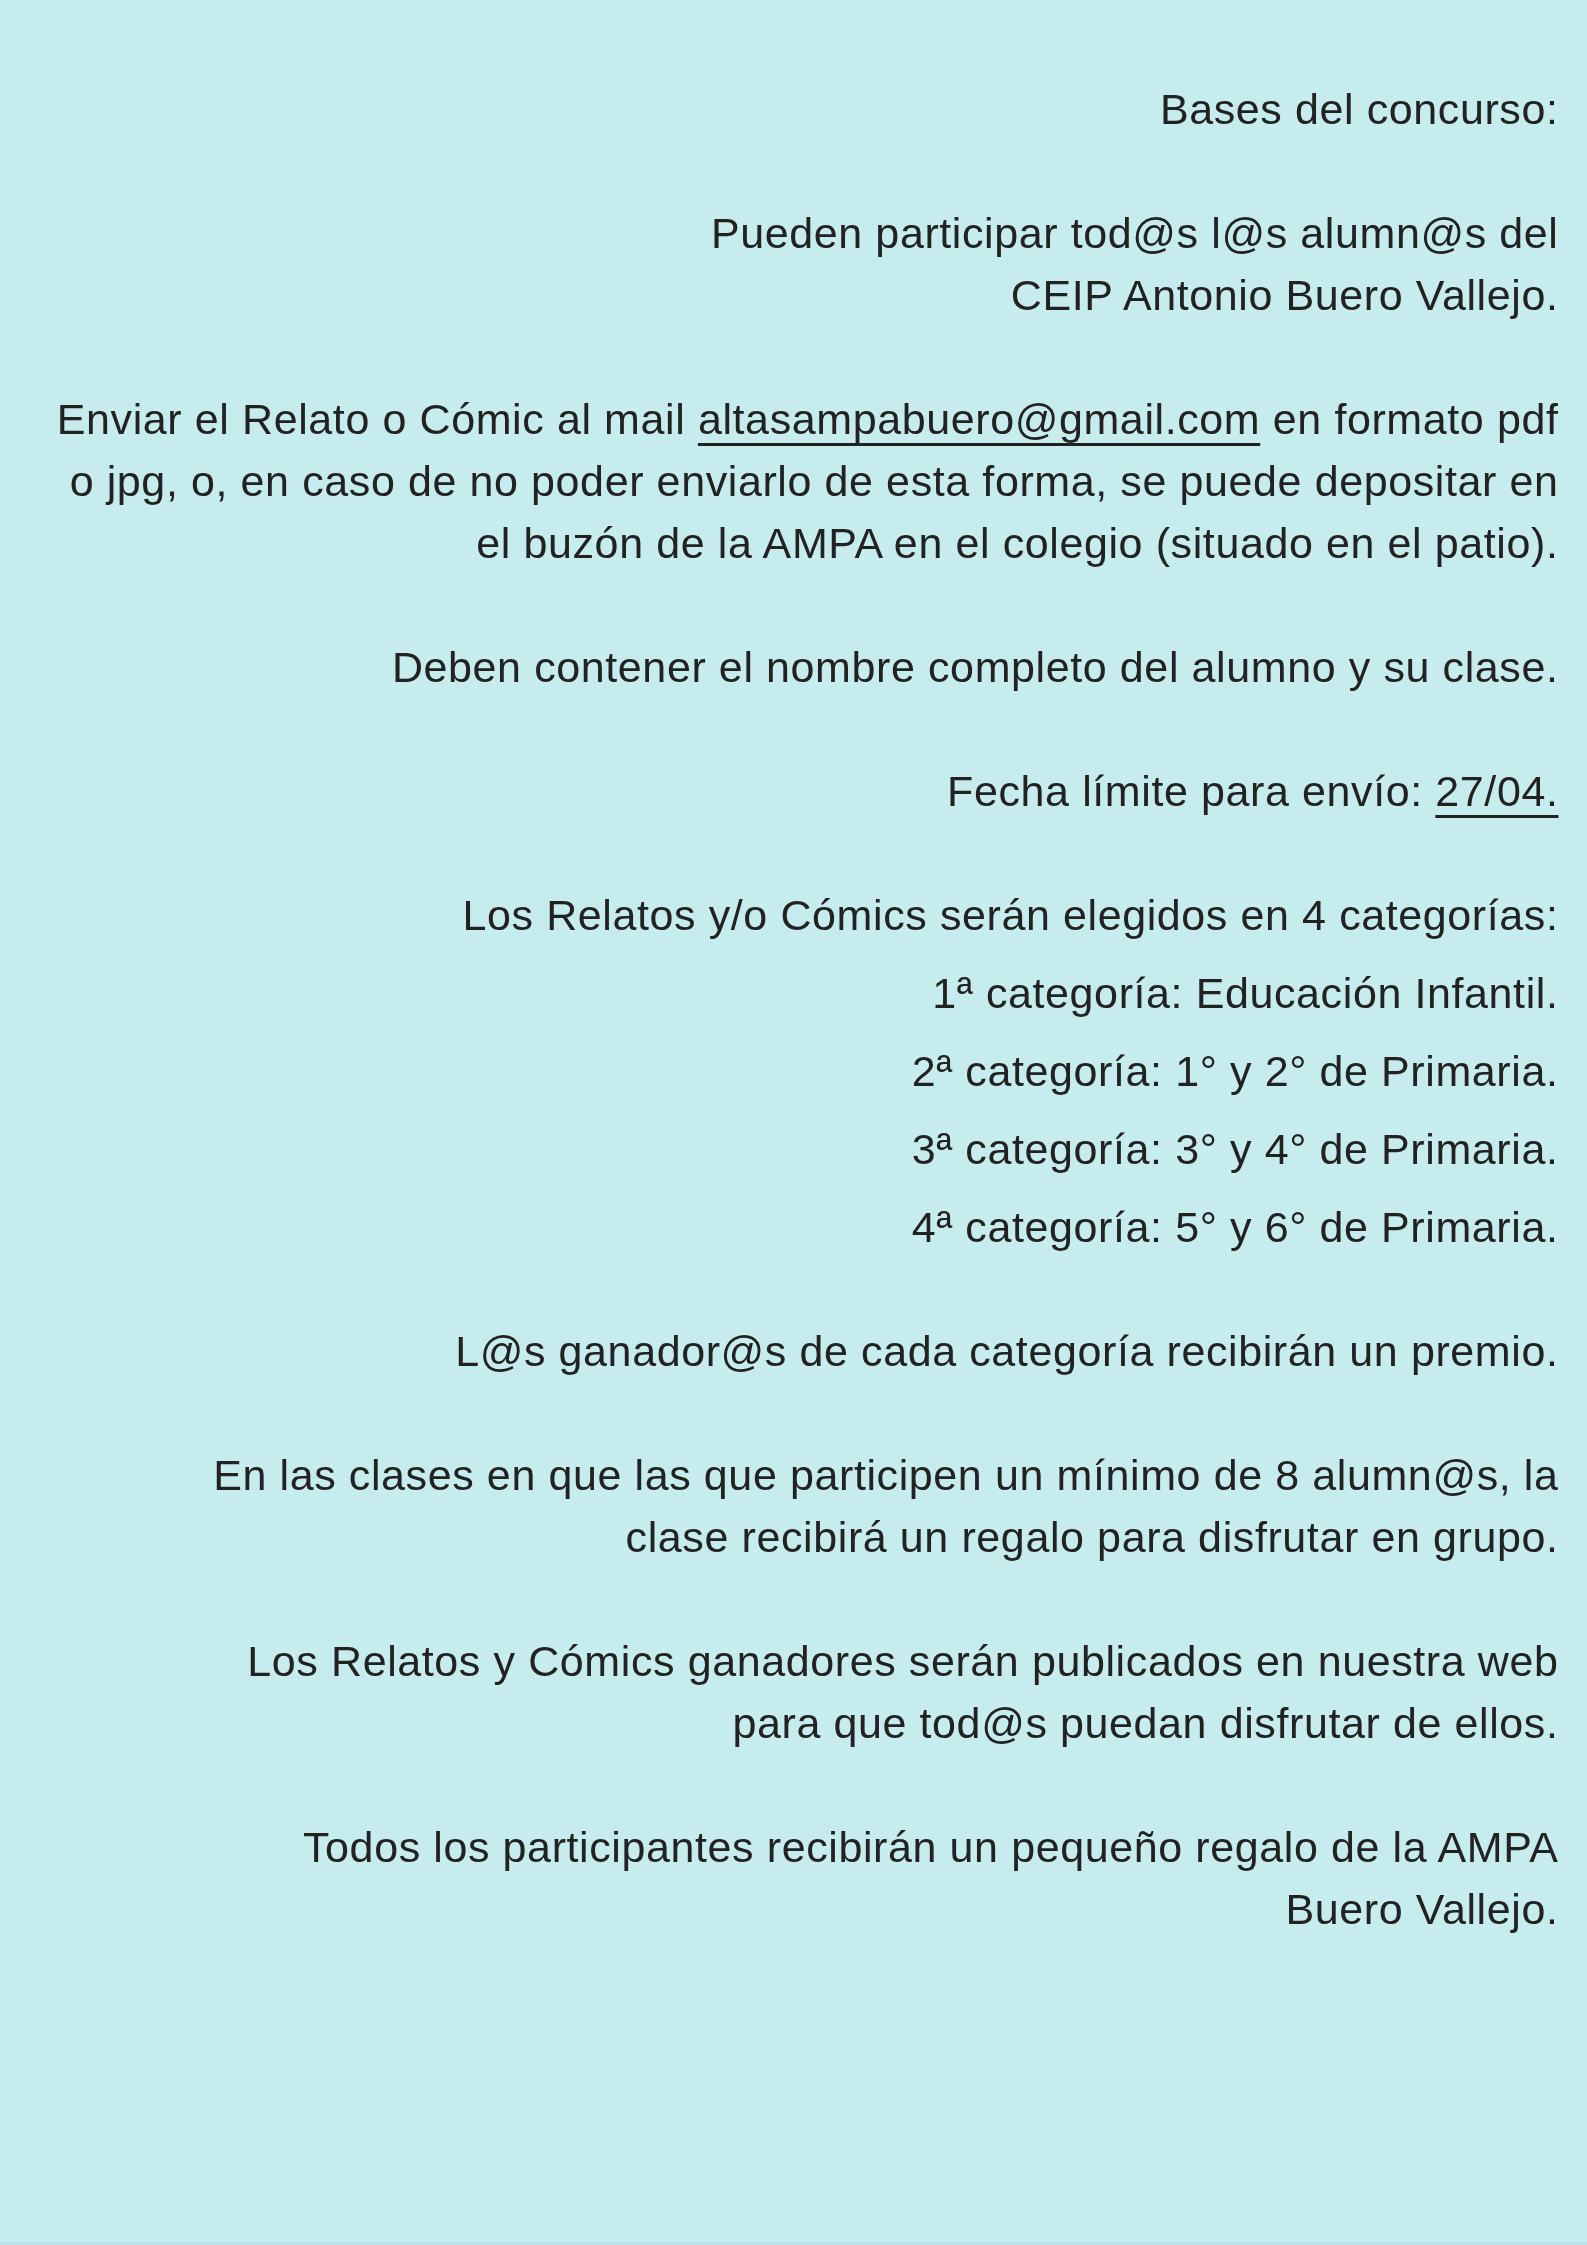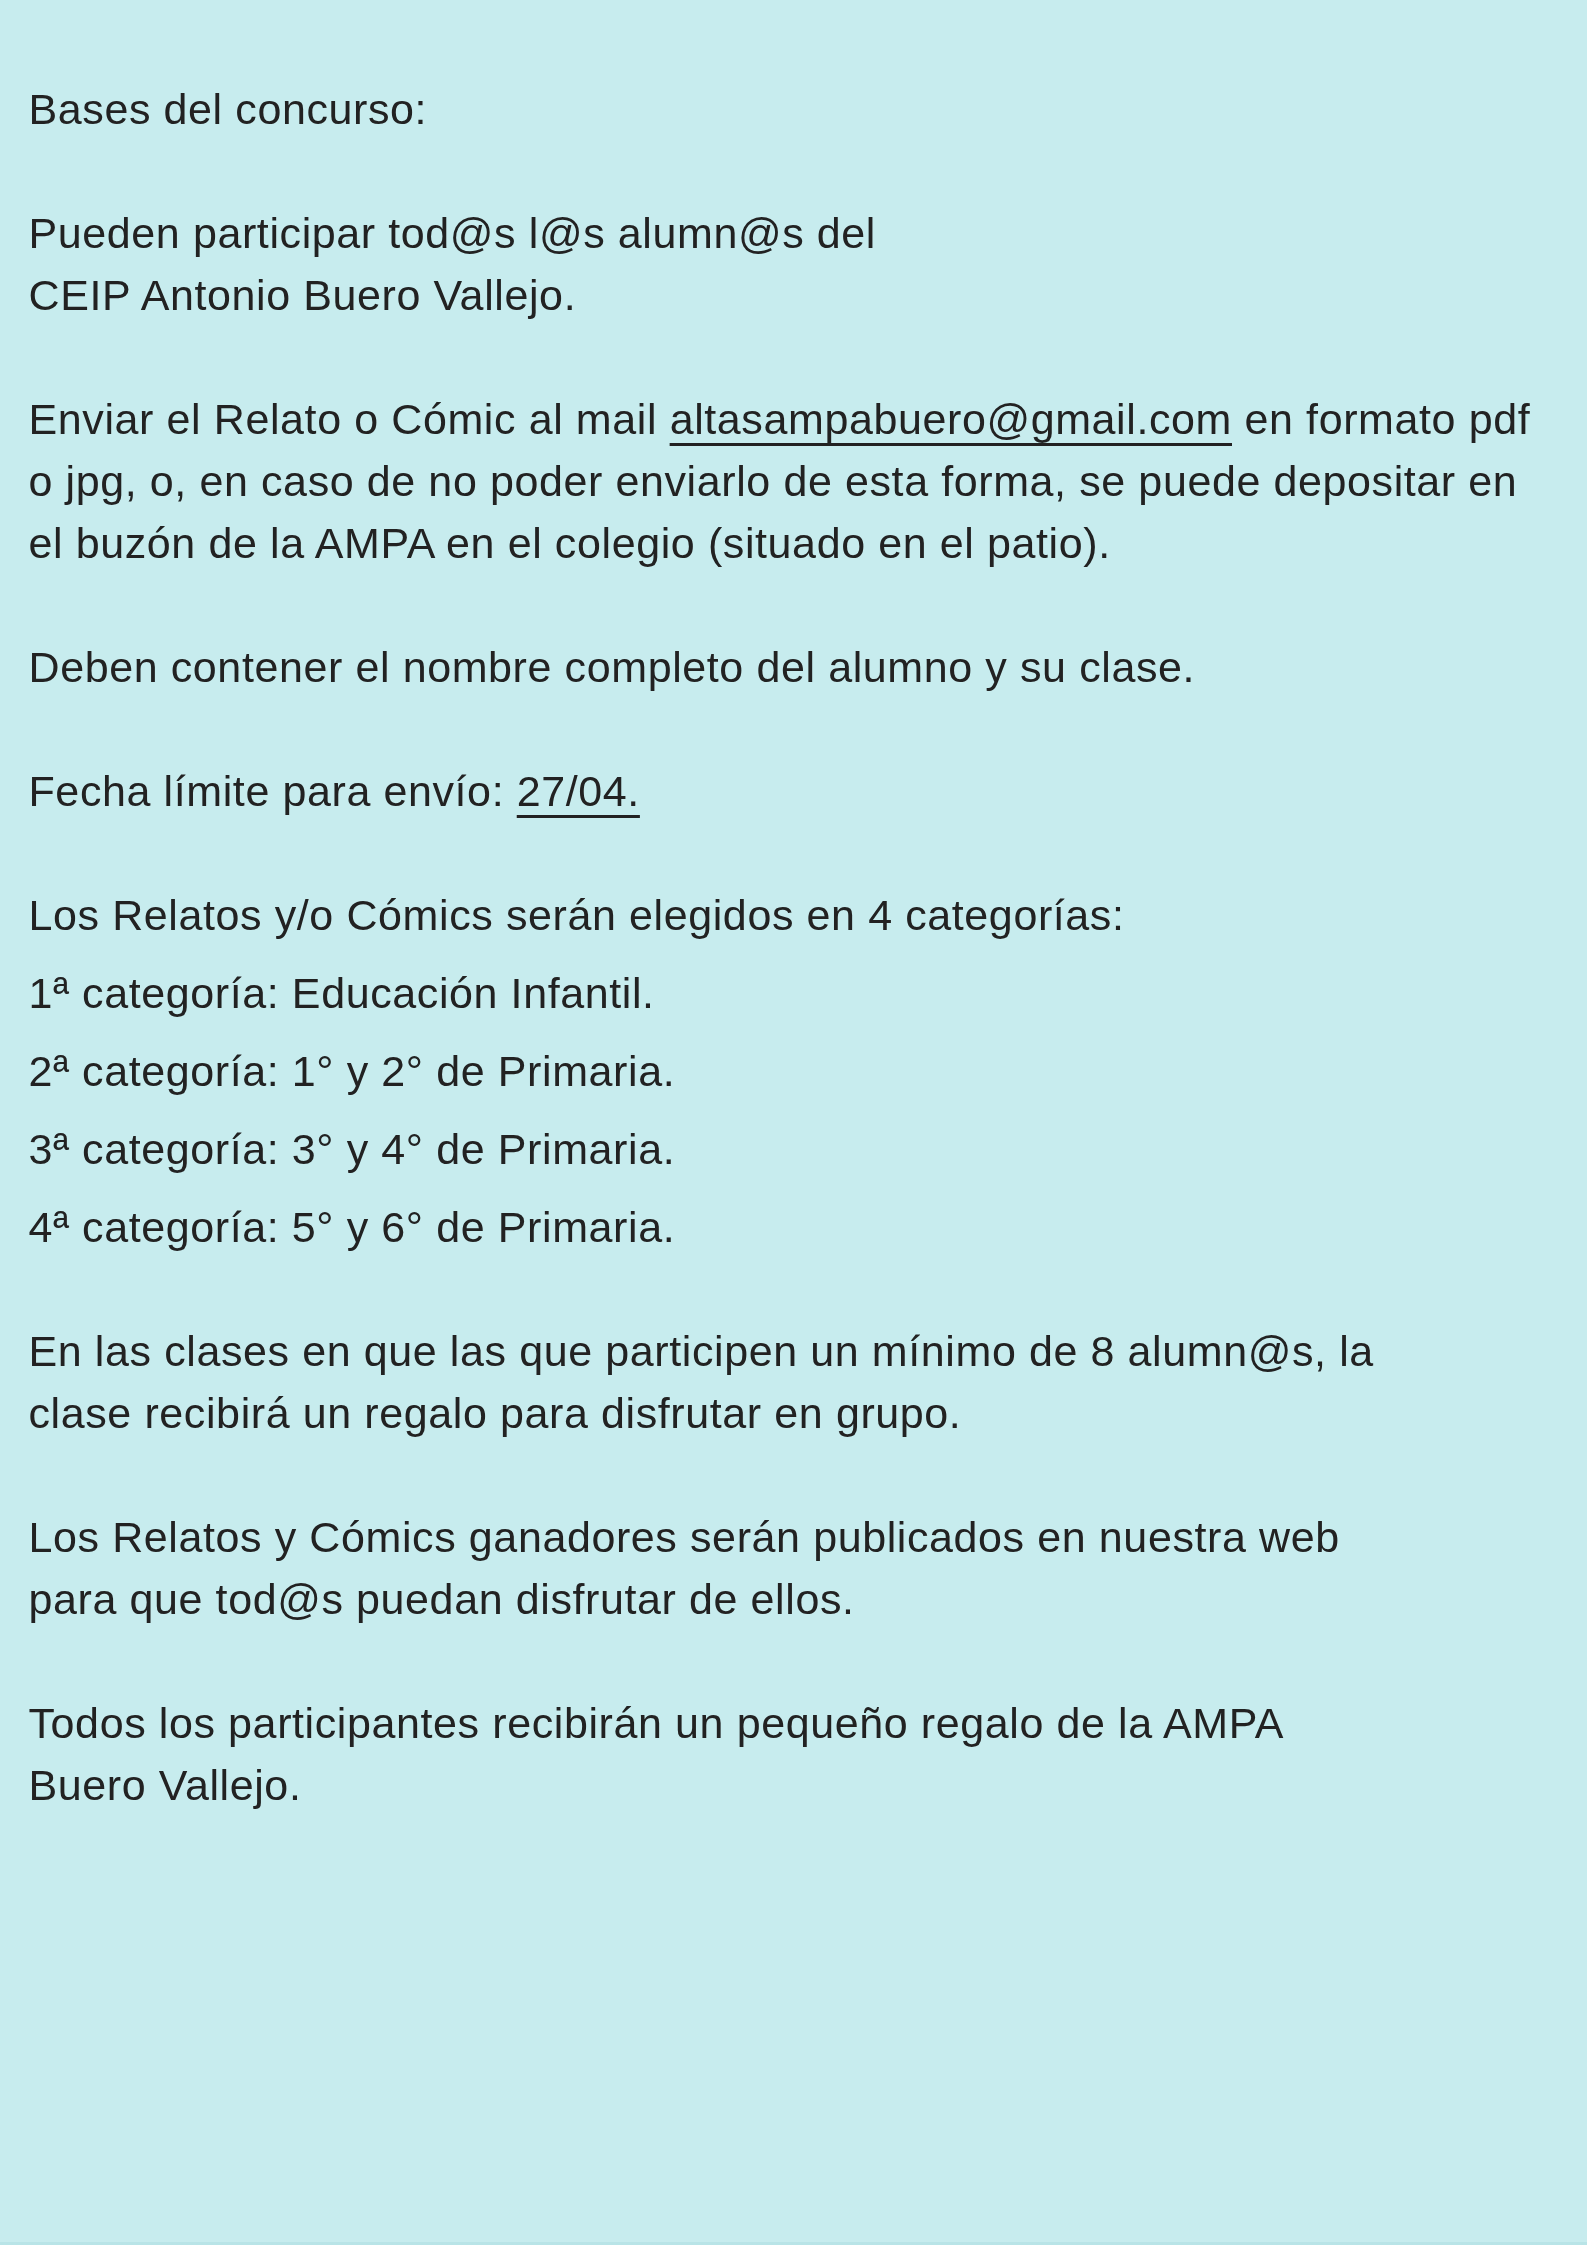--- a/index.html
+++ b/index.html
@@ -13,21 +13,21 @@
     color: #222222;
     font-family: "Liberation Sans", sans-serif;
     overflow: hidden;
     position: relative;
   }
   .flyer {
     box-sizing: border-box;
     width: 100%;
     height: 100%;
     padding: 78px 28px 0;
-    text-align: left;
+    text-align: right;
     font-size: 43px;
     font-weight: 300;
     letter-spacing: 0.6px;
     line-height: 62px;
   }
   .para {
     margin: 0 auto 62px;
     max-width: 1530px;
   }
   .prelines {
@@ -70,20 +70,21 @@
   <p class="para"><span>Fecha límite para envío: </span><span class="underlined">27/04.</span></p>
 
   <div class="para">
     <p class="catline">Los Relatos y/o Cómics serán elegidos en 4 categorías:</p>
     <p class="catline">1ª categoría: Educación Infantil.</p>
     <p class="catline">2ª categoría: 1° y 2° de Primaria.</p>
     <p class="catline">3ª categoría: 3° y 4° de Primaria.</p>
     <p class="catline">4ª categoría: 5° y 6° de Primaria.</p>
   </div>
 
+  <p class="para">L@s ganador@s de cada categoría recibirán un premio.</p>
 
   <p class="para prelines">En las clases en que las que participen un mínimo de 8 alumn@s, la
 clase recibirá un regalo para disfrutar en grupo.</p>
 
   <p class="para prelines">Los Relatos y Cómics ganadores serán publicados en nuestra web
 para que tod@s puedan disfrutar de ellos.</p>
 
   <p class="para prelines">Todos los participantes recibirán un pequeño regalo de la AMPA
 Buero Vallejo.</p>
 

